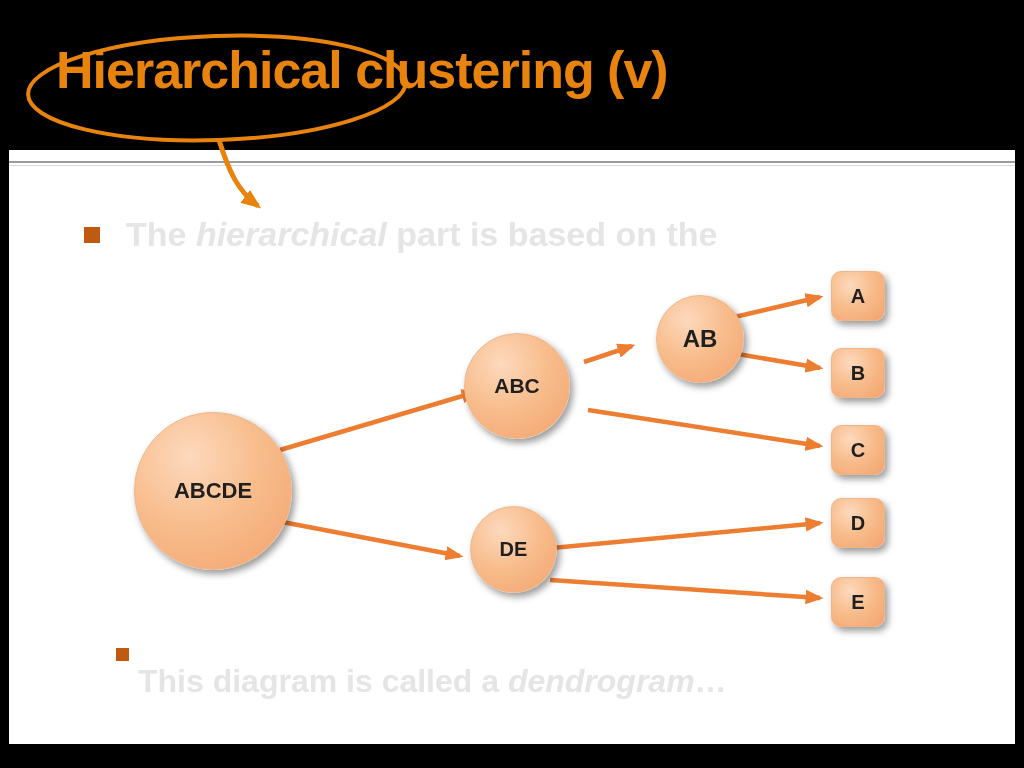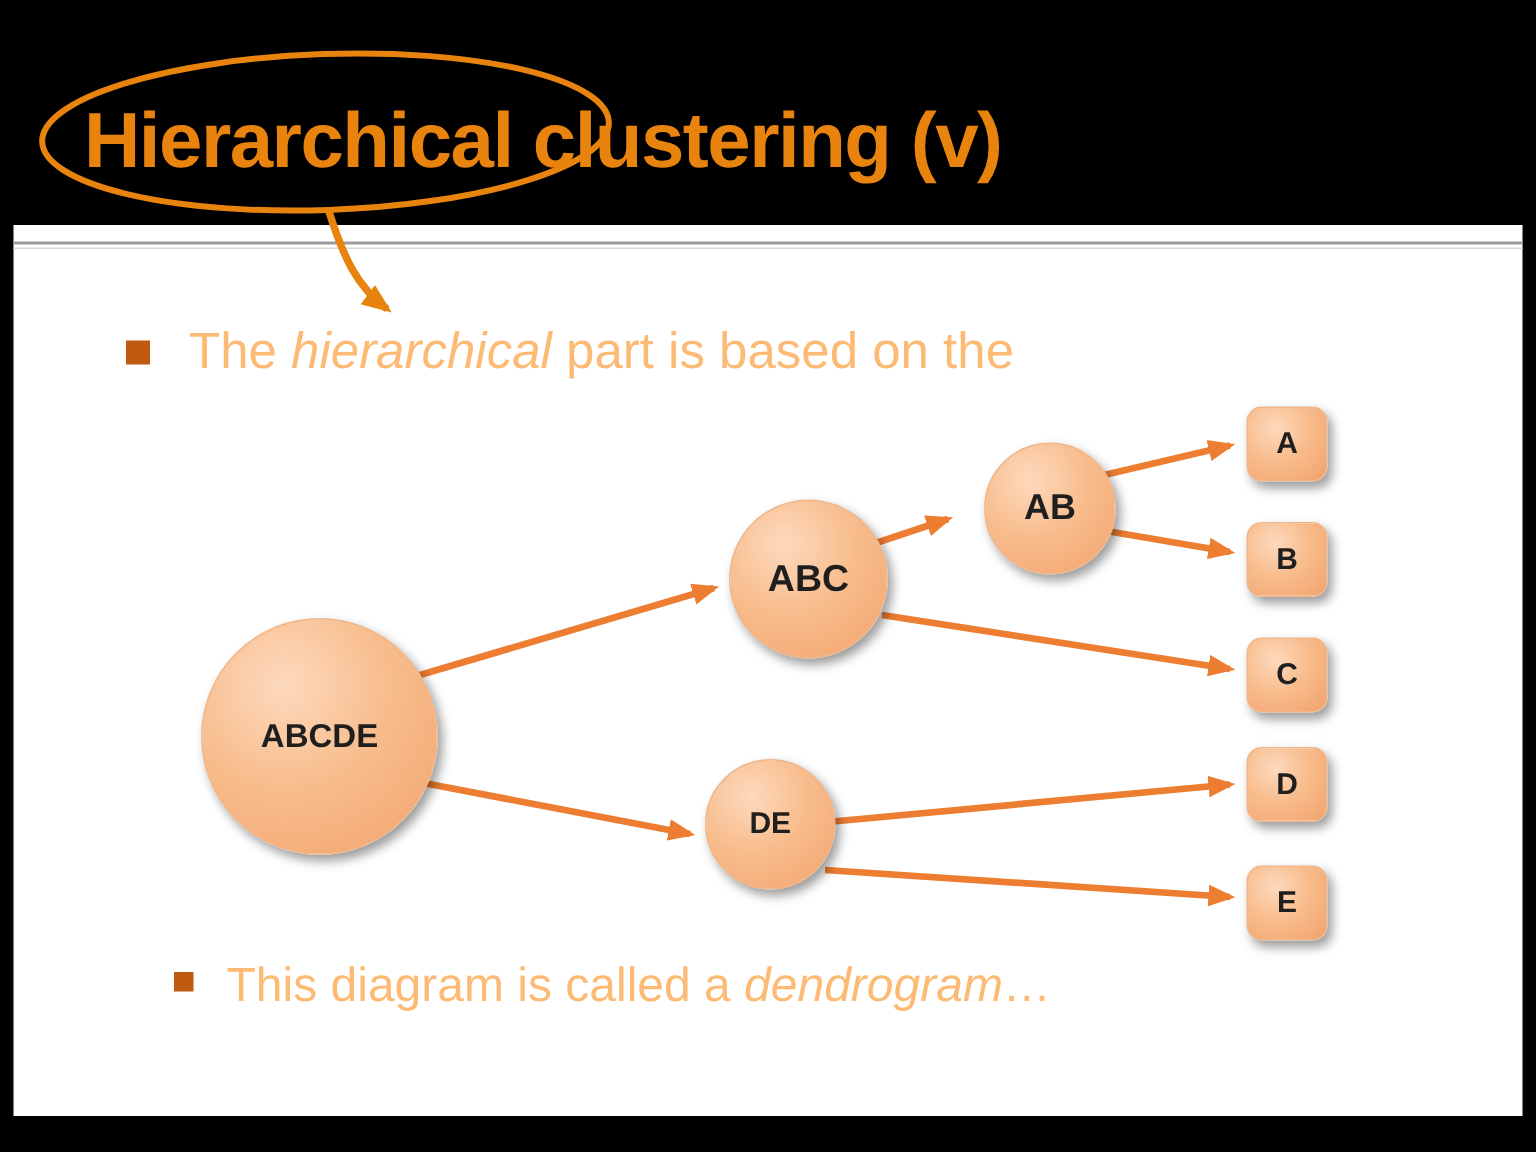--- a/index.html
+++ b/index.html
@@ -4,47 +4,47 @@
 <style>
   html,body{margin:0;padding:0;}
   body{
     width:1024px;height:768px;position:relative;overflow:hidden;
     background:#000;font-family:"Liberation Sans",sans-serif;
   }
   .content{position:absolute;left:9px;right:9px;top:150px;bottom:24px;background:#ffffff;z-index:1;}
   .separator{position:absolute;left:0;right:0;top:11px;height:2px;background:#9b9b9b;}
   .separator2{position:absolute;left:0;right:0;top:15px;height:1px;background:#d8d8d8;}
   .title{
-    position:absolute;left:56px;top:64px;z-index:5;
+    position:absolute;left:56px;top:40px;z-index:5;
     font-size:52px;font-weight:bold;color:#E8830E;letter-spacing:-1px;white-space:nowrap;
   }
   .svg-layer{position:absolute;left:0;top:0;width:1024px;height:768px;pointer-events:none;}
   #edges{z-index:2}
   #annot{z-index:6}
   .node{
     position:absolute;z-index:3;border-radius:50%;
     display:flex;align-items:center;justify-content:center;
     font-weight:bold;color:#1f1f1f;
     background:radial-gradient(circle at 35% 28%, #fdd9bd 0%, #f8bd8d 45%, #f2a26c 100%);
     box-shadow:3px 4px 7px rgba(0,0,0,0.40);
     border:1px solid #eeb68a;
   }
   #n-abcde{left:134px;top:412px;width:156px;height:156px;font-size:22px}
-  #n-abc{left:486px;top:333px;width:104px;height:104px;font-size:25px}
+  #n-abc{left:464px;top:333px;width:104px;height:104px;font-size:21px}
   #n-ab{left:656px;top:295px;width:86px;height:86px;font-size:24px}
   #n-de{left:470px;top:506px;width:85px;height:85px;font-size:20px}
   .leaf{border-radius:10px;width:52px !important;height:48px !important;font-size:20px !important}
   #n-a{left:831px;top:271px}
   #n-b{left:831px;top:348px}
   #n-c{left:831px;top:425px}
   #n-d{left:831px;top:498px}
   #n-e{left:831px;top:577px}
-  .bullet{position:absolute;display:flex;z-index:4;color:#fdba74;}
+  .bullet{position:absolute;display:flex;z-index:4;color:#e5e5e5;font-weight:bold;}
   .bullet-main{left:84px;top:212px;}
-  .bullet-sub{left:116px;top:636px;}
+  .bullet-sub{left:116px;top:636px;flex-direction:column;}
   .marker{background:#C05A11;flex:none;}
   .m-lg{width:16px;height:16px;margin-top:15px;}
   .m-sm{width:13px;height:13px;margin-top:12px;}
   .btext{margin-left:26px;font-size:34px;line-height:1.32;}
   .btext-sm{margin-left:22px;font-size:32px;line-height:1.3;}
   .it{font-style:italic;}
 </style>
 </head>
 <body>
 

